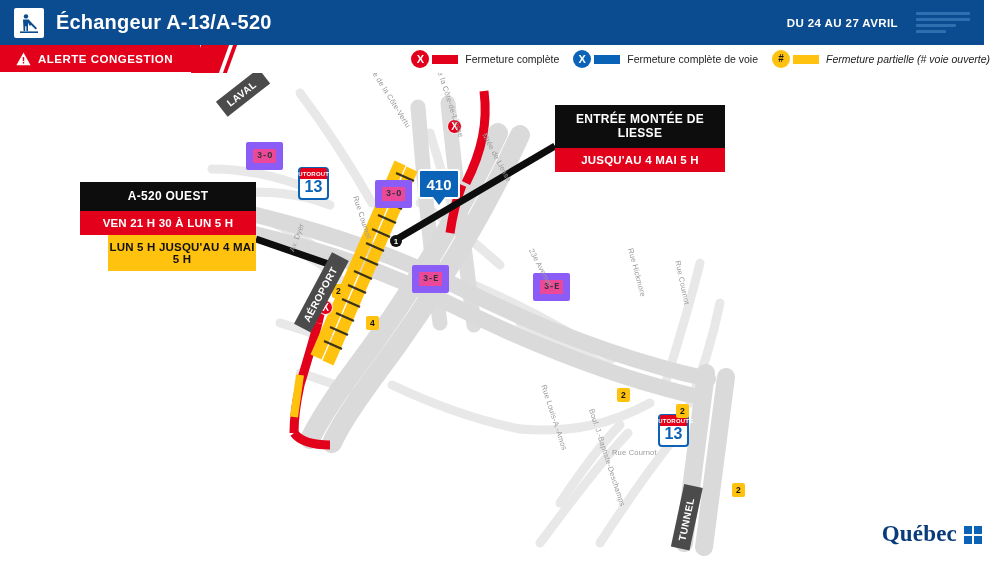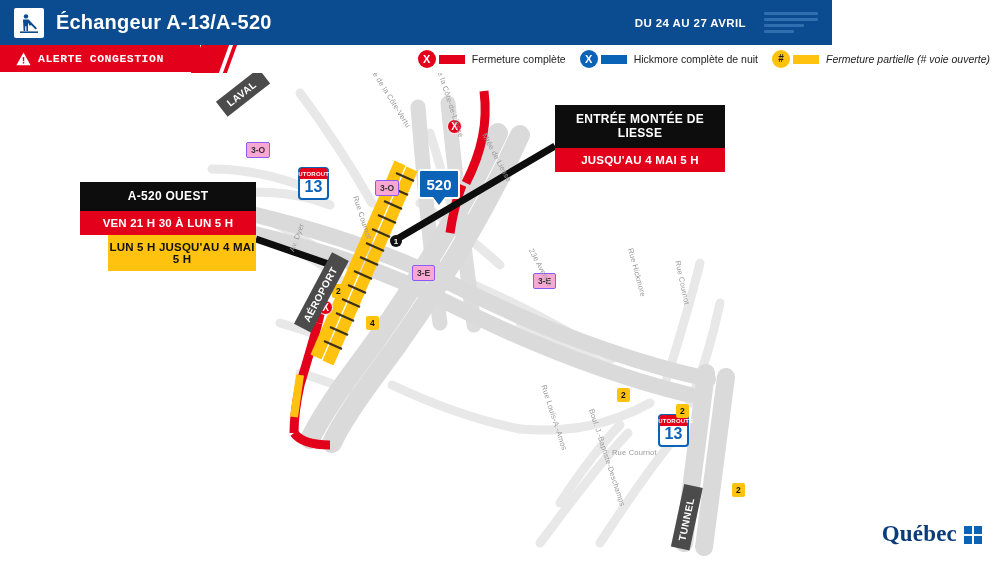--- a/index.html
+++ b/index.html
@@ -1,38 +1,38 @@
 <!DOCTYPE html>
 <html><head>
 <meta charset="utf-8">
 <style>
   html,body{margin:0;padding:0;background:#ffffff;}
   body{width:1000px;height:561px;overflow:hidden;font-family:"Liberation Sans",sans-serif;}
   #root{position:relative;width:1000px;height:561px;background:#ffffff;}
 
   
-  .header{position:absolute;left:0;top:0;width:832px;height:45px;background:#0b4b8f;}
+  .header{position:absolute;left:0;top:0;width:984px;height:45px;background:#0b4b8f;}
   .header-left{position:absolute;left:0;top:0;height:45px;display:flex;align-items:center;}
   .hdr-icon{width:30px;height:30px;margin-left:14px;background:#ffffff;border-radius:2px;
             display:flex;align-items:center;justify-content:center;}
   .hdr-icon svg{display:block;}
   .hdr-title{color:#ffffff;font-size:20px;font-weight:bold;margin-left:12px;letter-spacing:.2px;}
   .header-right{position:absolute;right:0;top:0;height:45px;display:flex;align-items:center;}
   .hdr-date{color:#ffffff;font-size:11.5px;font-weight:bold;letter-spacing:.4px;}
   .hdr-bars{width:54px;height:30px;margin:0 14px 0 18px;display:flex;flex-direction:column;justify-content:center;gap:3px;}
   .hdr-bars i{display:block;height:3px;background:#2f6fb0;border-radius:1px;}
   .hdr-bars i:nth-child(1){width:54px;}
   .hdr-bars i:nth-child(2){width:54px;}
   .hdr-bars i:nth-child(3){width:40px;}
   .hdr-bars i:nth-child(4){width:30px;}
 
   
   .alertbar{position:absolute;left:0;top:45px;width:1000px;height:28px;background:#ffffff;border-bottom:1px solid #e3e3e3;}
   .alert-red{position:absolute;left:0;top:0;height:27px;width:200px;background:#e2001a;
-             display:flex;align-items:center;font-family:Liberation Mono, monospace;}
+             display:flex;align-items:center;}
   .alert-red .warn{margin-left:16px;width:15px;height:14px;position:relative;}
   .alert-red .warn svg{display:block;}
   .alert-red .txt{color:#ffffff;font-size:11.5px;font-weight:bold;margin-left:7px;letter-spacing:.5px;}
   .alert-skew{position:absolute;left:196px;top:0;height:28px;width:26px;background:#e2001a;
               transform:skewX(-20deg);}
   .alert-stripes{position:absolute;left:212px;top:0;height:28px;width:24px;display:flex;gap:4px;}
   .alert-stripes i{display:block;width:4px;height:28px;background:#e2001a;transform:skewX(-20deg);}
 
   .legend{position:absolute;right:10px;top:0;height:28px;display:flex;align-items:center;gap:0px;}
   .lg-item{display:flex;align-items:center;height:18px;margin-left:14px;}
@@ -71,21 +71,21 @@
   .a13 .cap{position:absolute;top:-1px;left:0;width:100%;height:11px;background:#e2001a;border-radius:2px 2px 0 0;
             color:#fff;font-size:6px;font-weight:bold;display:flex;align-items:center;justify-content:center;letter-spacing:.2px;}
   .a13 .num{color:#0b63b8;font-size:16px;font-weight:bold;line-height:1;margin-bottom:3px;}
   .a520{width:42px;height:30px;background:#0b63b8;border:2px solid #ffffff;border-radius:3px;box-sizing:border-box;
         color:#ffffff;font-size:15px;font-weight:bold;display:flex;align-items:center;justify-content:center;}
   .a520 .tri{position:absolute;left:50%;bottom:-8px;margin-left:-6px;width:0;height:0;
              border-left:6px solid transparent;border-right:6px solid transparent;border-top:8px solid #0b63b8;}
 
   .exit{position:absolute;background:#ffc20e;color:#111;font-size:8.5px;font-weight:bold;
         padding:2px 4px;border-radius:2px;white-space:nowrap;}
-  .exit.w{background:#f9a8d4;color:#333;border:1px solid #8b5cf6;}
+  .exit.w{background:#ec4899;color:#333;border:7px solid #8b5cf6;font-family:Liberation Mono, monospace;}
   .exit.blk{background:#111;color:#fff;border-radius:50%;width:12px;height:12px;padding:0;
             display:flex;align-items:center;justify-content:center;font-size:8px;}
 
   .streetlbl{position:absolute;color:#9a9a9a;font-size:7.5px;white-space:nowrap;letter-spacing:.2px;}
 
   .dirtag{position:absolute;background:#4b4b4b;color:#fff;font-size:10px;font-weight:bold;
           padding:4px 12px 4px 8px;letter-spacing:.5px;}
 
   .closure-x{position:absolute;width:15px;height:15px;border-radius:50%;background:#e2001a;color:#fff;
              font-size:10px;font-weight:bold;display:flex;align-items:center;justify-content:center;
@@ -145,21 +145,21 @@
 
     <div class="legend">
       <div class="lg-item">
         <span class="lg-badge red">X</span>
         <span class="lg-bar red"></span>
         <span class="lg-text">Fermeture complète</span>
       </div>
       <div class="lg-item">
         <span class="lg-badge blue">X</span>
         <span class="lg-bar blue"></span>
-        <span class="lg-text">Hickmore complète de nuit</span>
+        <span class="lg-text">Fermeture complète de voie</span>
       </div>
       <div class="lg-item">
         <span class="lg-badge yellow">#</span>
         <span class="lg-bar yellow"></span>
         <span class="lg-text it">Fermeture partielle (# voie ouverte)</span>
       </div>
     </div>
   </div>
 
   <div class="map">
@@ -244,21 +244,21 @@
       <path d="M392 169 L 555 73" stroke="#0d0d0d" stroke-width="7" fill="none"></path>
       <path d="M256 166 L 343 196" stroke="#0d0d0d" stroke-width="7" fill="none"></path>
     </svg>
 
     <div class="shield a13" style="left:298px;top:62px;position:absolute;">
       <span class="cap">AUTOROUTE</span>
       <span class="num">13</span>
     </div>
 
     <div class="shield a520" style="left:418px;top:96px;position:absolute;">
-      <span>520</span>
+      <span>410</span>
       <span class="tri"></span>
     </div>
 
     <div class="shield a13" style="left:658px;top:309px;position:absolute;">
       <span class="cap">AUTOROUTE</span>
       <span class="num">13</span>
     </div>
 
     <div class="exit w" style="left:246px;top:69px;">3-O</div>
     <div class="exit w" style="left:375px;top:107px;">3-O</div>

